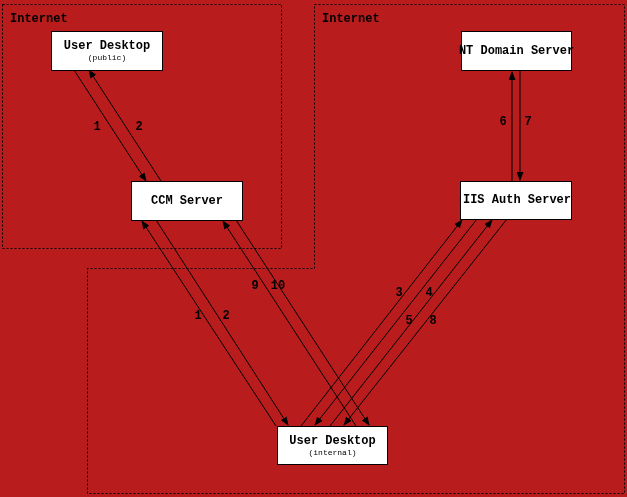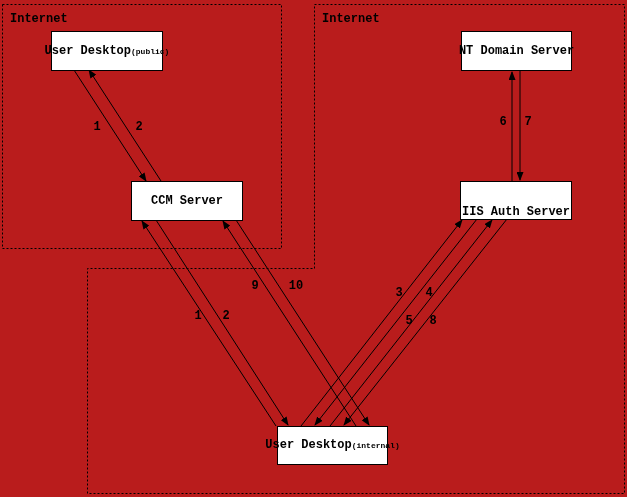--- a/index.html
+++ b/index.html
@@ -12,34 +12,34 @@
     color: #000000;
     overflow: hidden;
   }
   #wires { position: absolute; left: 0; top: 0; }
   .node {
     position: absolute;
     box-sizing: border-box;
     border: 1px solid #000000;
     background: #ffffff;
     display: flex;
-    flex-direction: row;
+    flex-direction: column;
     align-items: center;
     justify-content: center;
     text-align: center;
   }
   .node .title {
     font-size: 12px;
     font-weight: bold;
     line-height: 13px;
     white-space: nowrap;
   }
   .node .subtitle {
     font-size: 8px;
-    font-weight: bold;
+    font-weight: normal;
     line-height: 9px;
     white-space: nowrap;
   }
   .region-label {
     position: absolute;
     font-size: 12px;
     font-weight: bold;
     line-height: 12px;
     white-space: nowrap;
   }
@@ -111,21 +111,21 @@
     <span class="subtitle">(internal)</span>
   </div>
 
   <div class="arrow-label" style="left:97px; top:127px;">1</div>
   <div class="arrow-label" style="left:139px; top:127px;">2</div>
 
   <div class="arrow-label" style="left:198px; top:316px;">1</div>
   <div class="arrow-label" style="left:226px; top:316px;">2</div>
 
   <div class="arrow-label" style="left:255px; top:286px;">9</div>
-  <div class="arrow-label" style="left:296px; top:286px;">10</div>
+  <div class="arrow-label" style="left:278px; top:286px;">10</div>
 
   <div class="arrow-label" style="left:399px; top:293px;">3</div>
   <div class="arrow-label" style="left:429px; top:293px;">4</div>
   <div class="arrow-label" style="left:409px; top:321px;">5</div>
   <div class="arrow-label" style="left:433px; top:321px;">8</div>
 
   <div class="arrow-label" style="left:503px; top:122px;">6</div>
   <div class="arrow-label" style="left:528px; top:122px;">7</div>
 
 </div>

